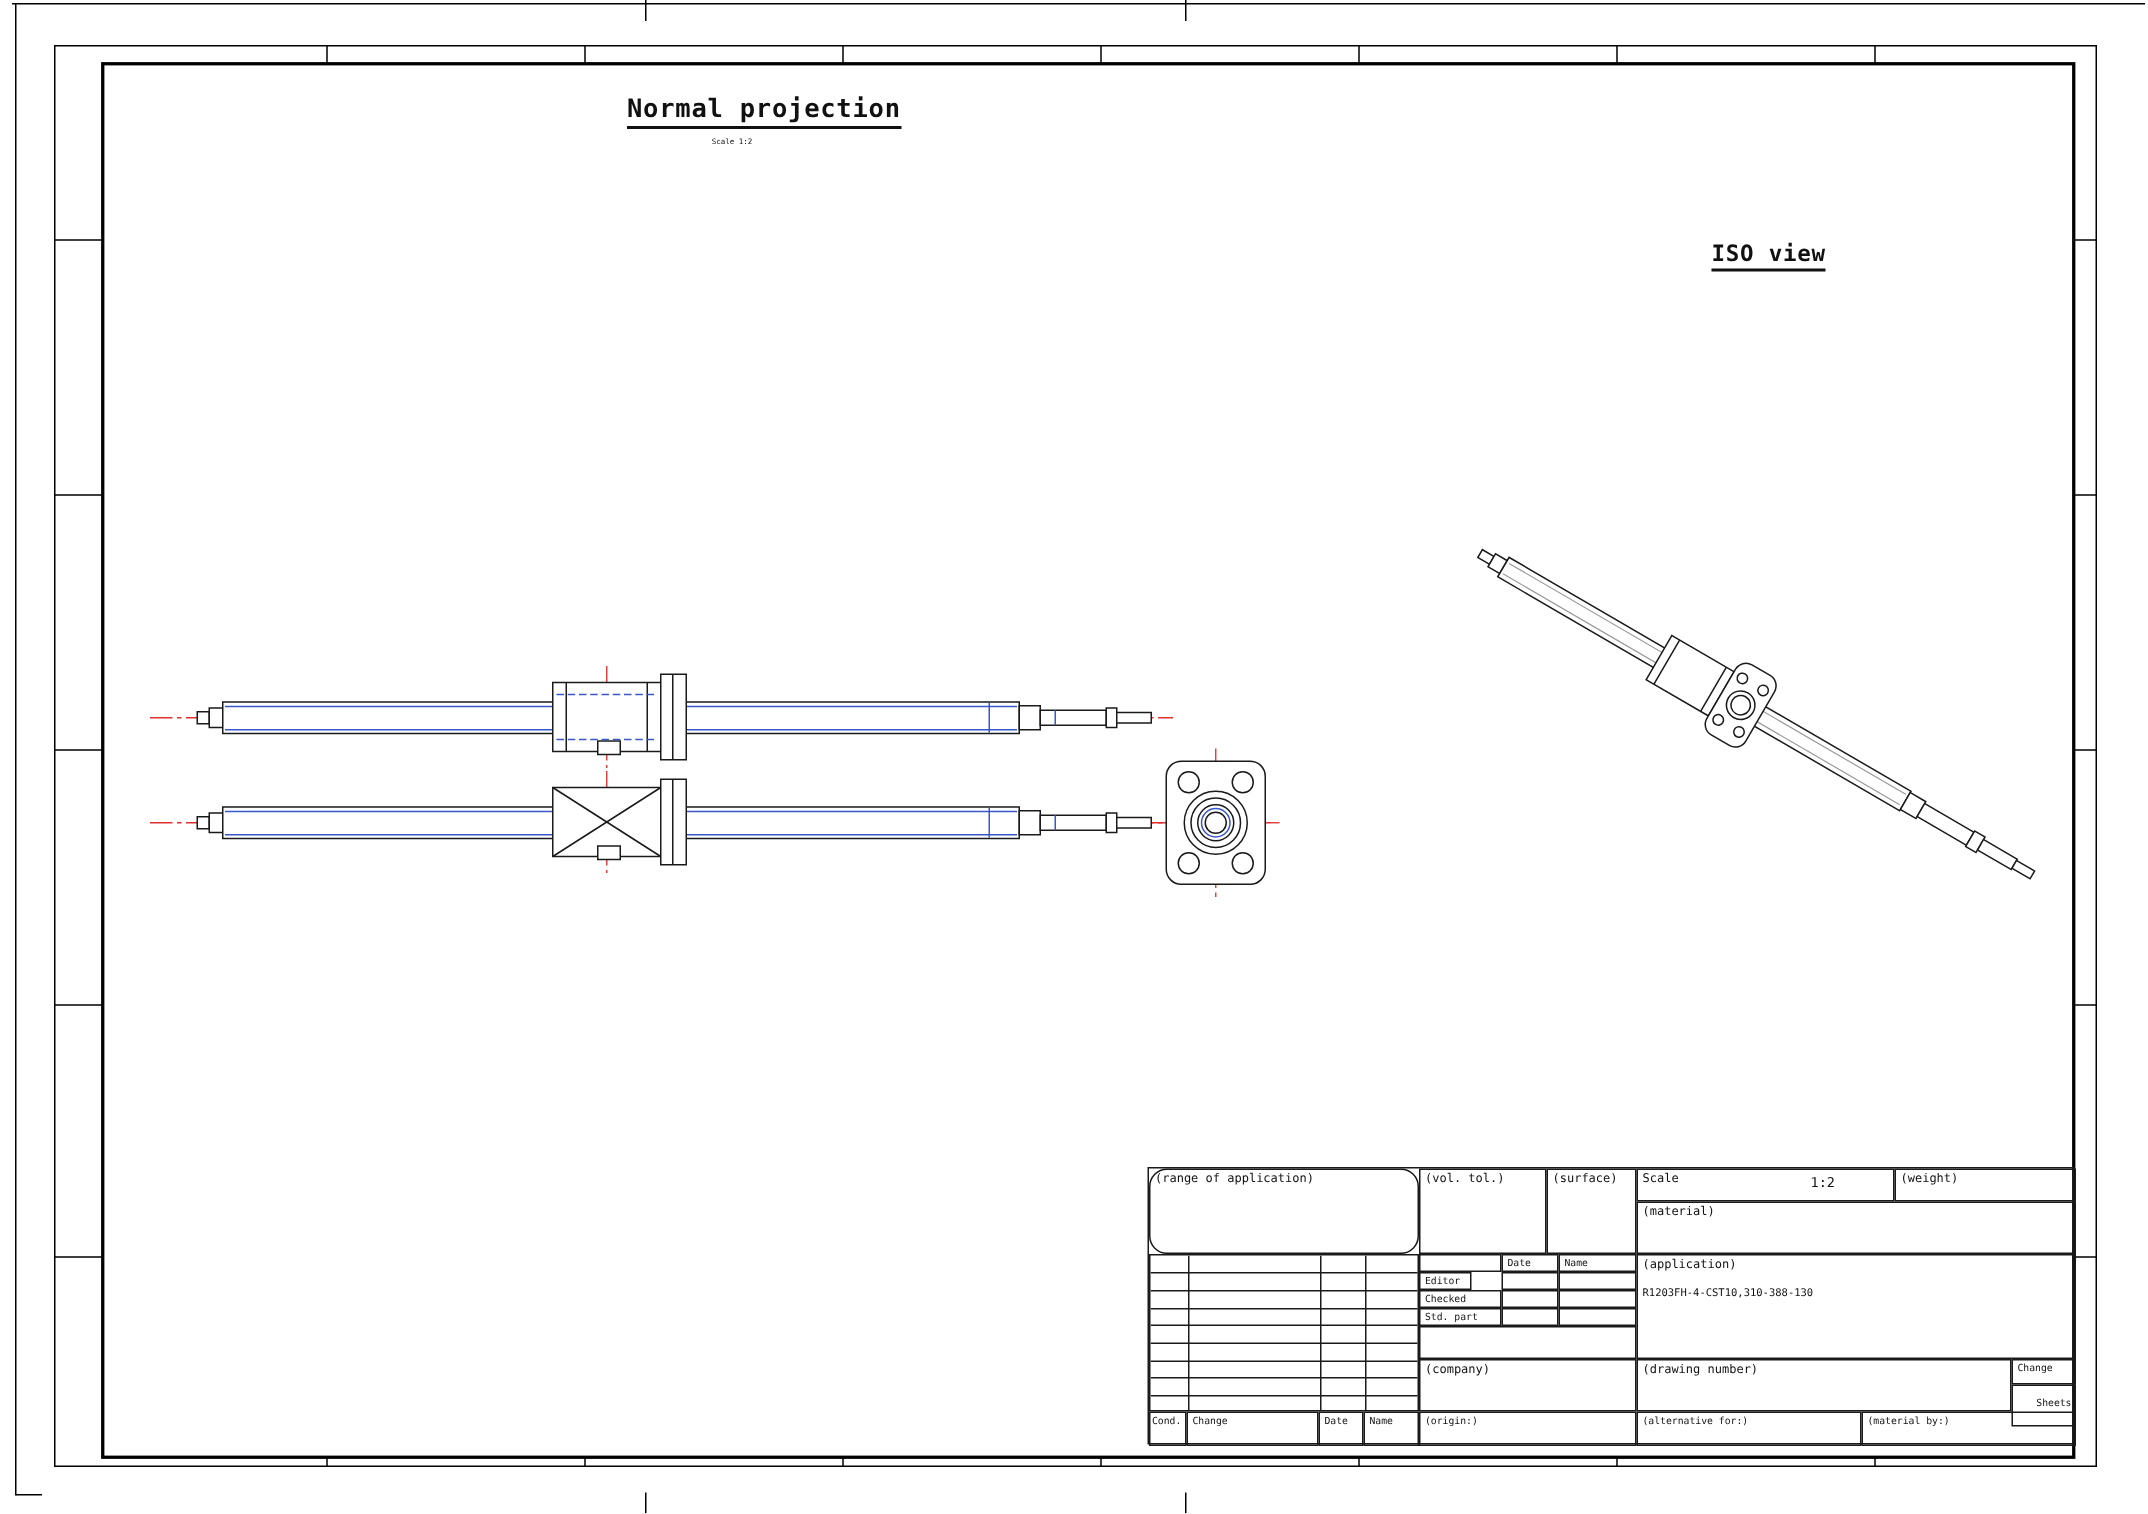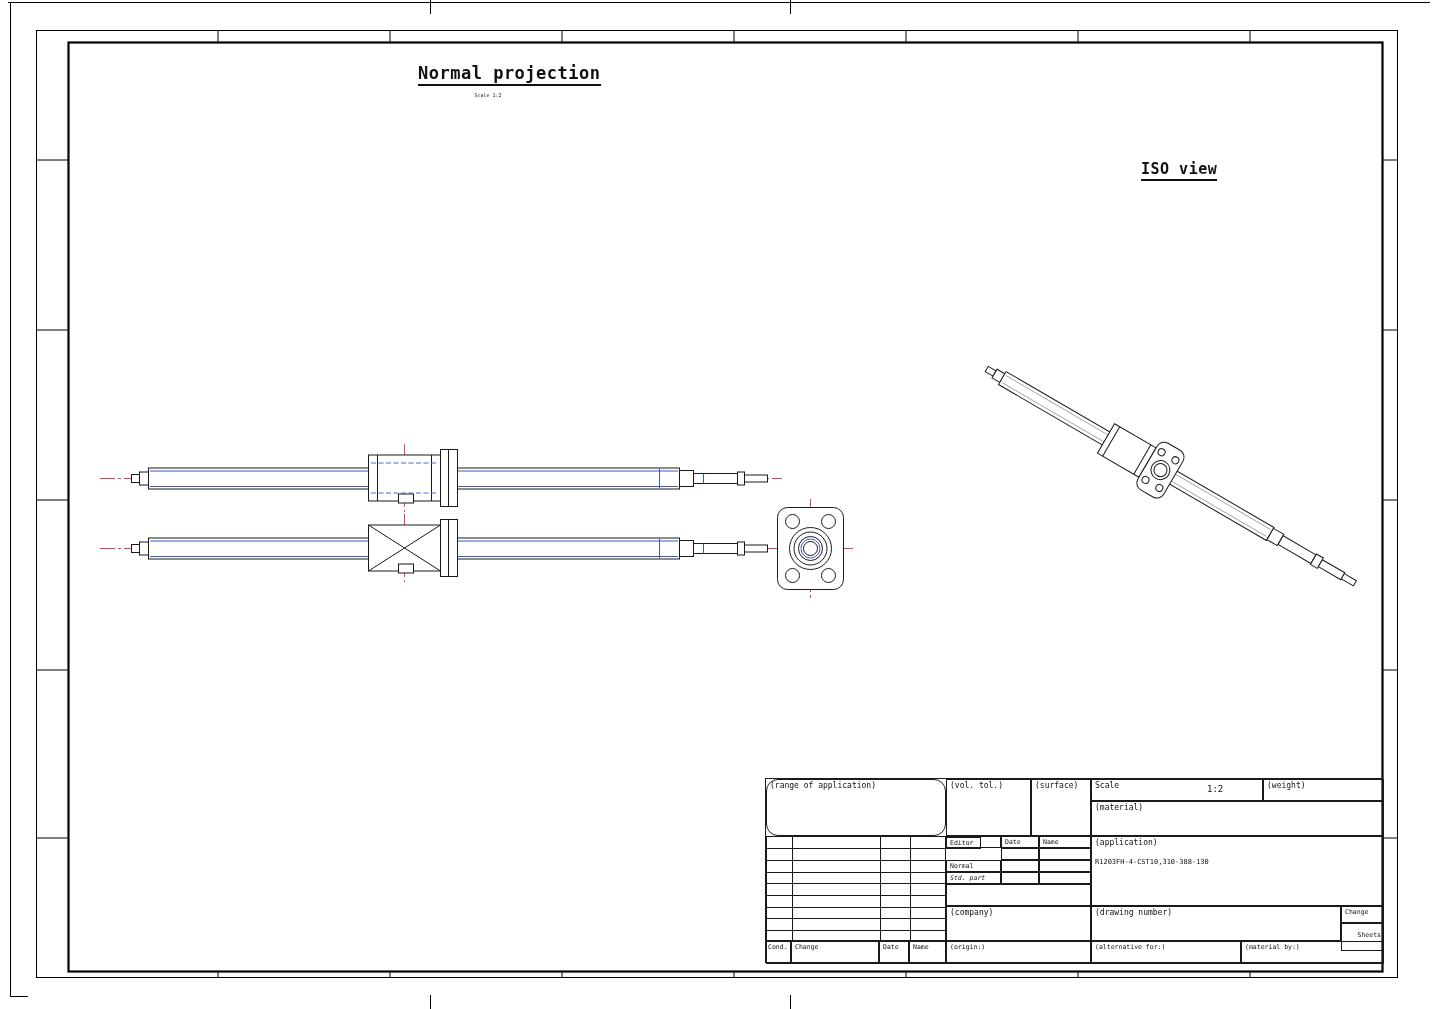--- a/index.html
+++ b/index.html
@@ -222,31 +222,31 @@
       <div class="vline" style="left:143px;top:0;height:105px;"></div>
     </div>
 
     <div class="cell" style="left:180px;top:57px;width:55px;height:12px;"></div>
     <div class="cell" style="left:235px;top:57px;width:38px;height:12px;">
       <div class="lab lab-sm">Date</div>
     </div>
     <div class="cell" style="left:273px;top:57px;width:52px;height:12px;">
       <div class="lab lab-sm">Name</div>
     </div>
-    <div class="cell" style="left:180px;top:58px;width:35px;height:12px;">
+    <div class="cell" style="left:180px;top:69px;width:35px;height:12px;">
       <div class="lab lab-sm">Editor</div>
     </div>
     <div class="cell" style="left:235px;top:69px;width:38px;height:12px;"></div>
     <div class="cell" style="left:273px;top:69px;width:52px;height:12px;"></div>
     <div class="cell" style="left:180px;top:81px;width:55px;height:12px;">
-      <div class="lab lab-sm">Normal</div>
+      <div class="lab lab-sm">Checked</div>
     </div>
     <div class="cell" style="left:235px;top:81px;width:38px;height:12px;"></div>
     <div class="cell" style="left:273px;top:81px;width:52px;height:12px;"></div>
-    <div class="cell" style="left:180px;top:93px;width:55px;height:12px;font-style:italic;">
+    <div class="cell" style="left:180px;top:93px;width:55px;height:12px;">
       <div class="lab lab-sm">Std. part</div>
     </div>
     <div class="cell" style="left:235px;top:93px;width:38px;height:12px;"></div>
     <div class="cell" style="left:273px;top:93px;width:52px;height:12px;"></div>
     <div class="cell" style="left:180px;top:105px;width:145px;height:22px;"></div>
 
     <div class="cell" style="left:325px;top:57px;width:293px;height:70px;">
       <div class="lab">(application)</div>
       <div class="lab" style="top:22px;font-size:7px;">R1203FH-4-CST10,310-388-130</div>
     </div>

